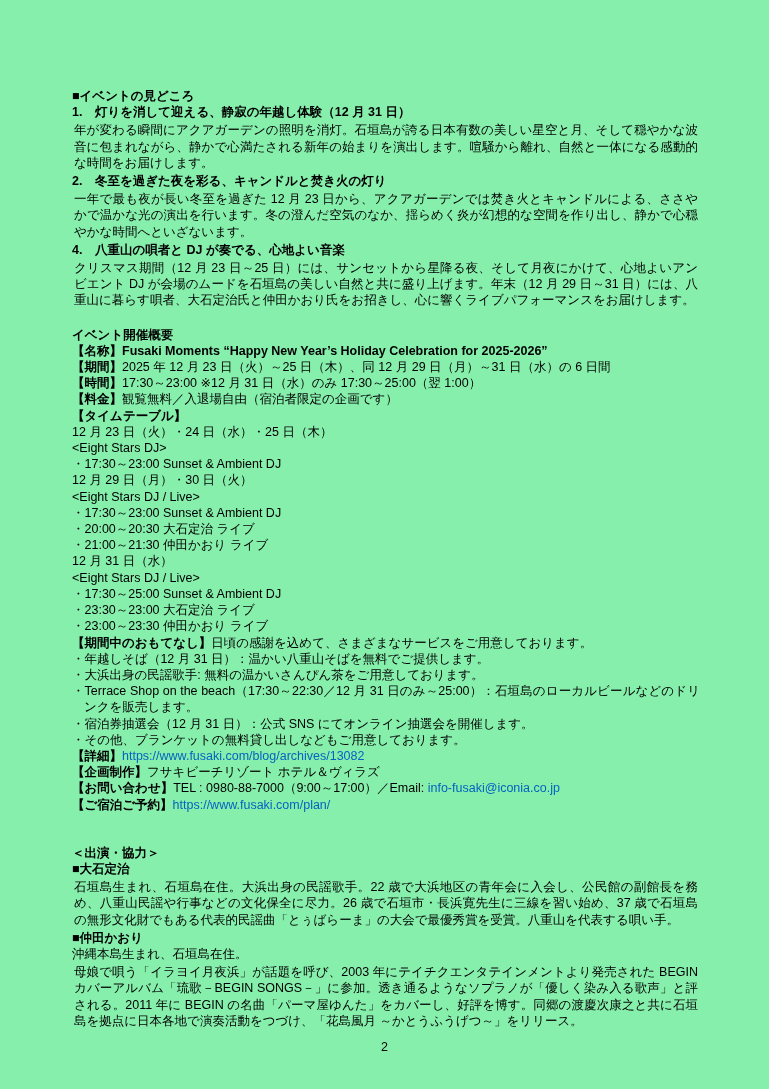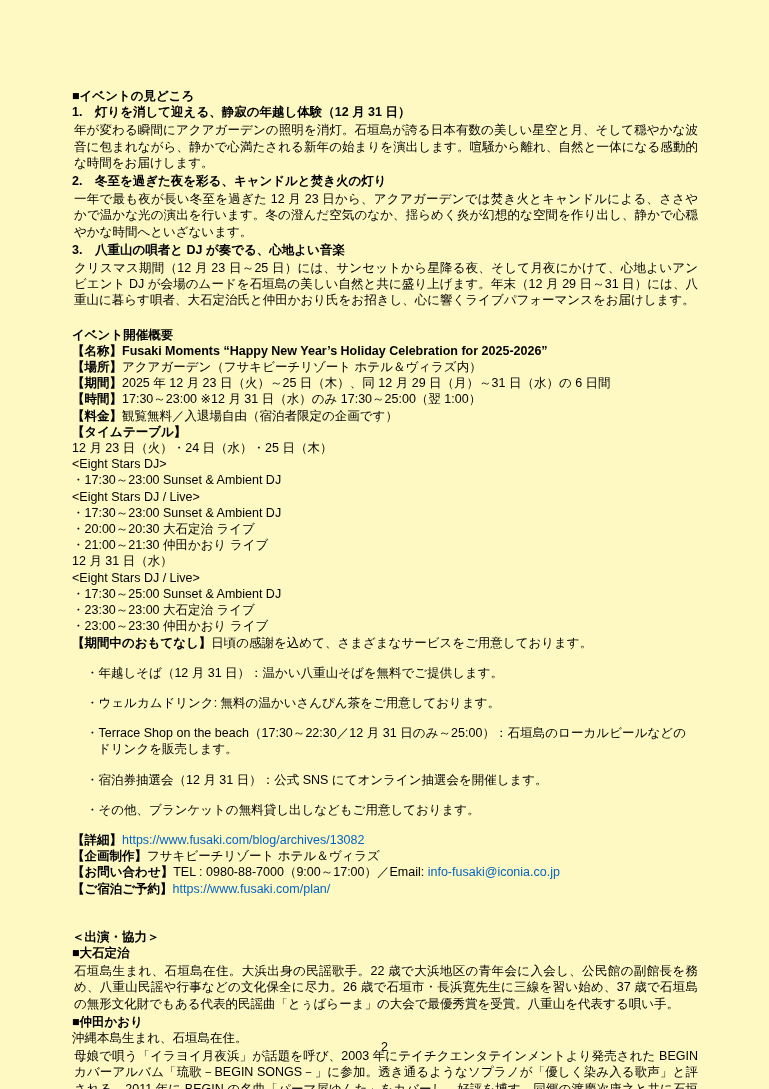--- a/index.html
+++ b/index.html
@@ -1,36 +1,36 @@
 <!DOCTYPE html>
 <html lang="ja"><head>
 <meta charset="utf-8">
 <style>
   html, body { margin: 0; padding: 0; background: #ffffff; }
   .page {
     position: relative;
     width: 769px;
     height: 1089px;
-    background: #fef9c3;
+    background: #86efac;
     font-family: "Liberation Sans", "DejaVu Sans", sans-serif;
     color: #000000;
     overflow: hidden;
   }
   .content {
     position: absolute;
     left: 72px;
     top: 88px;
     width: 628px;
     font-size: 12.5px;
     line-height: 16.2px;
   }
   .line { margin: 0; }
   .para { margin: 2px; text-align: justify; }
   .b { font-weight: 700; }
-  .bullet { margin: 14px; padding-left: 12px; text-indent: -12px; text-align: justify; }
+  .bullet { margin: 0; padding-left: 12px; text-indent: -12px; text-align: justify; }
   .link { color: #0563C1; text-decoration: none; cursor: pointer; }
   .gap-s { height: 16px; }
   .gap-m { height: 32px; }
   .pagenum {
     position: absolute;
     left: 0; right: 0;
     top: 1040px;
     text-align: center;
     font-size: 12.5px;
   }
@@ -39,53 +39,53 @@
 <body>
 
 <div class="page">
   <div class="content">
 
     <div class="line b">■イベントの見どころ</div>
     <div class="line b">1.　灯りを消して迎える、静寂の年越し体験（12 月 31 日）</div>
     <p class="para">年が変わる瞬間にアクアガーデンの照明を消灯。石垣島が誇る日本有数の美しい星空と月、そして穏やかな波音に包まれながら、静かで心満たされる新年の始まりを演出します。喧騒から離れ、自然と一体になる感動的な時間をお届けします。</p>
     <div class="line b">2.　冬至を過ぎた夜を彩る、キャンドルと焚き火の灯り</div>
     <p class="para">一年で最も夜が長い冬至を過ぎた 12 月 23 日から、アクアガーデンでは焚き火とキャンドルによる、ささやかで温かな光の演出を行います。冬の澄んだ空気のなか、揺らめく炎が幻想的な空間を作り出し、静かで心穏やかな時間へといざないます。</p>
-    <div class="line b">3.　八重山の唄者と DJ が奏でる、心地よい音楽</div>
+    <div class="line b">4.　八重山の唄者と DJ が奏でる、心地よい音楽</div>
     <p class="para">クリスマス期間（12 月 23 日～25 日）には、サンセットから星降る夜、そして月夜にかけて、心地よいアンビエント DJ が会場のムードを石垣島の美しい自然と共に盛り上げます。年末（12 月 29 日～31 日）には、八重山に暮らす唄者、大石定治氏と仲田かおり氏をお招きし、心に響くライブパフォーマンスをお届けします。</p>
 
     <div class="gap-s"></div>
 
     <div class="line b">イベント開催概要</div>
 
     <div class="line b"><span>【名称】</span><span>Fusaki Moments “Happy New Year’s Holiday Celebration for 2025-2026”</span></div>
-    <div class="line"><span class="b">【場所】</span><span>アクアガーデン（フサキビーチリゾート ホテル＆ヴィラズ内）</span></div>
     <div class="line"><span class="b">【期間】</span><span>2025 年 12 月 23 日（火）～25 日（木）、同 12 月 29 日（月）～31 日（水）の 6 日間</span></div>
     <div class="line"><span class="b">【時間】</span><span>17:30～23:00 ※12 月 31 日（水）のみ 17:30～25:00（翌 1:00）</span></div>
     <div class="line"><span class="b">【料金】</span><span>観覧無料／入退場自由（宿泊者限定の企画です）</span></div>
 
     <div class="line b">【タイムテーブル】</div>
 
     <div class="line">12 月 23 日（火）・24 日（水）・25 日（木）</div>
     <div class="line">&lt;Eight Stars DJ&gt;</div>
     <div class="line">・17:30～23:00 Sunset &amp; Ambient DJ</div>
 
+    <div class="line">12 月 29 日（月）・30 日（火）</div>
     <div class="line">&lt;Eight Stars DJ /  Live&gt;</div>
     <div class="line">・17:30～23:00 Sunset &amp; Ambient DJ</div>
     <div class="line">・20:00～20:30 大石定治 ライブ</div>
     <div class="line">・21:00～21:30 仲田かおり ライブ</div>
 
     <div class="line">12 月 31 日（水）</div>
     <div class="line">&lt;Eight Stars DJ / Live&gt;</div>
     <div class="line">・17:30～25:00 Sunset &amp; Ambient DJ</div>
     <div class="line">・23:30～23:00 大石定治 ライブ</div>
     <div class="line">・23:00～23:30 仲田かおり ライブ</div>
 
     <div class="line"><span class="b">【期間中のおもてなし】</span><span>日頃の感謝を込めて、さまざまなサービスをご用意しております。</span></div>
     <div class="bullet">・年越しそば（12 月 31 日）：温かい八重山そばを無料でご提供します。</div>
-    <div class="bullet">・ウェルカムドリンク: 無料の温かいさんぴん茶をご用意しております。</div>
+    <div class="bullet">・大浜出身の民謡歌手: 無料の温かいさんぴん茶をご用意しております。</div>
     <div class="bullet">・Terrace Shop on the beach（17:30～22:30／12 月 31 日のみ～25:00）：石垣島のローカルビールなどのドリンクを販売します。</div>
     <div class="bullet">・宿泊券抽選会（12 月 31 日）：公式 SNS にてオンライン抽選会を開催します。</div>
     <div class="bullet">・その他、ブランケットの無料貸し出しなどもご用意しております。</div>
 
     <div class="line"><span class="b">【詳細】</span><a class="link">https://www.fusaki.com/blog/archives/13082</a></div>
     <div class="line"><span class="b">【企画制作】</span><span>フサキビーチリゾート ホテル＆ヴィラズ</span></div>
     <div class="line"><span class="b">【お問い合わせ】</span><span>TEL : 0980-88-7000（9:00～17:00）／Email: </span><a class="link">info-fusaki@iconia.co.jp</a></div>
     <div class="line"><span class="b">【ご宿泊ご予約】</span><a class="link">https://www.fusaki.com/plan/</a></div>
 
     <div class="gap-m"></div>

